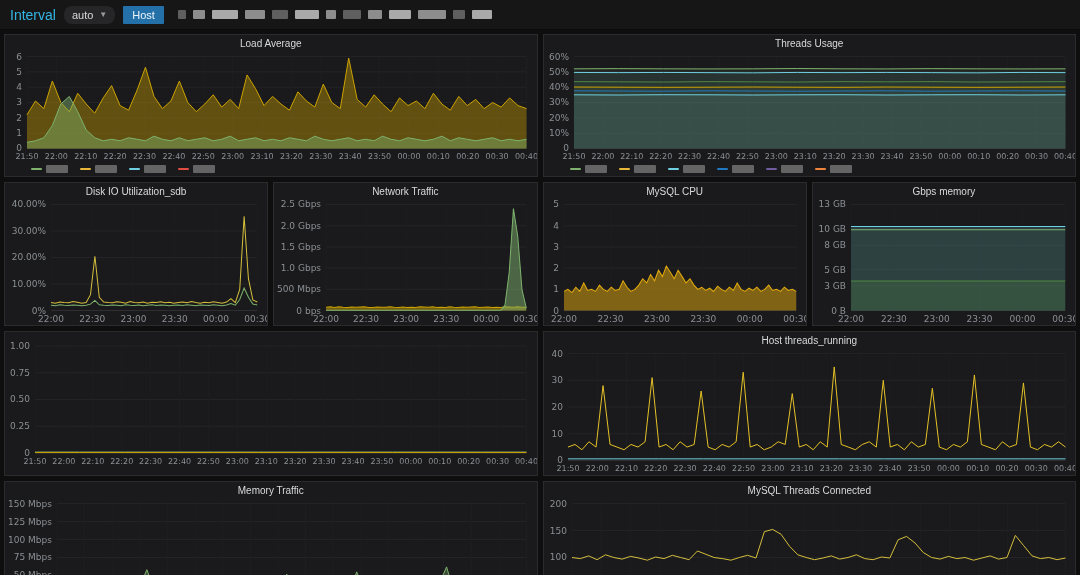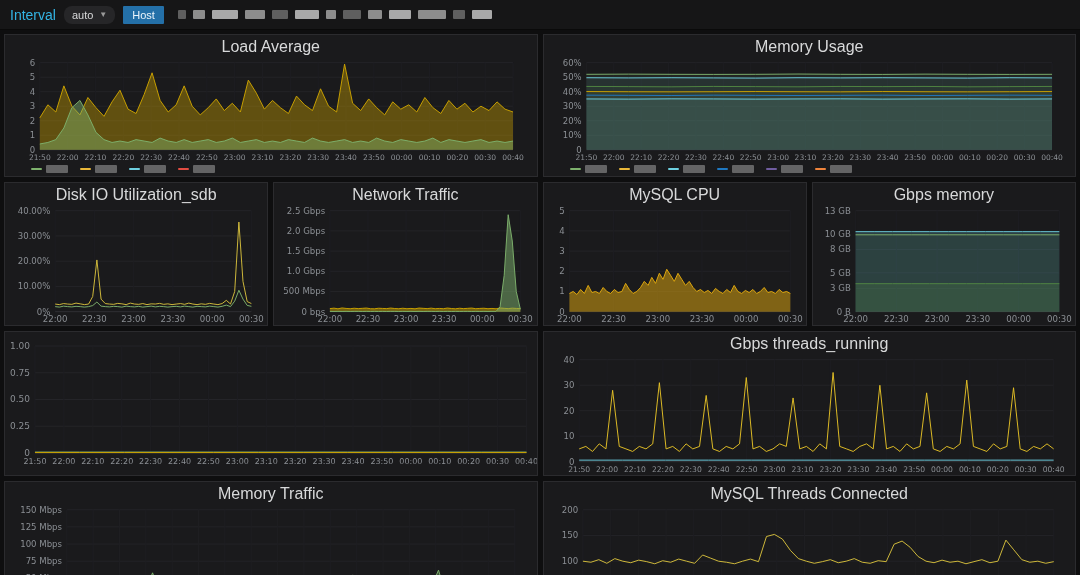--- a/index.html
+++ b/index.html
@@ -17,21 +17,21 @@
   .redacted{display:flex;align-items:center;gap:7px;margin-left:6px}
   .redacted i{display:inline-block;height:9px;border-radius:1px;background:#8d8d8d}
   .redacted i.d{background:#5f5f5f}
   .redacted i.l{background:#a9a9a9}
   
   .dash{display:grid;grid-template-columns:repeat(4,1fr);
     grid-template-rows:143px 144px 145px 146px;gap:5px;padding:4px}
   .panel{background:#1a1a1c;border:1px solid #2b2b2e;display:flex;
     flex-direction:column;min-height:0;min-width:0}
   .span2{grid-column:span 2}
-  .p-title{color:#d8d9da;font-size:16px;text-align:center;padding:3px 0 1px;
+  .p-title{color:#d8d9da;font-size:10px;text-align:center;padding:3px 0 1px;
     flex:0 0 auto;cursor:pointer;white-space:nowrap;overflow:hidden}
   .p-chart{flex:1 1 auto;min-height:0;position:relative}
   svg.chart{position:absolute;inset:0;width:100%;height:100%;display:block}
   svg text{font-family:"DejaVu Sans",sans-serif}
   .p-legend{flex:0 0 13px;display:flex;align-items:center;gap:12px;
     padding:0 8px 2px 26px}
   .lg-item{display:flex;align-items:center;gap:4px}
   .lg-marker{width:11px;height:2px;border-radius:1px}
   .lg-blob{width:22px;height:8px;background:#7d7d7d;opacity:.75;border-radius:1px}
 </style>
@@ -139,21 +139,21 @@
           <i class="lg-blob"></i>
         </span>
         <span class="lg-item">
           <i class="lg-marker" style="background: rgb(226, 77, 66);"></i>
           <i class="lg-blob"></i>
         </span>
       </div>
   </section>
 
   <section class="panel span2">
-    <div class="p-title">Memory Usage</div>
+    <div class="p-title">Threads Usage</div>
     <div class="p-chart">
       <svg class="chart" viewBox="0 0 532 112">
           <line x1="30" y1="98" x2="522" y2="98" stroke="#242428" stroke-width="1"></line>
           <text x="25" y="101" fill="#8b8f94" font-size="9" text-anchor="end">0</text>
           <line x1="30" y1="82.66666666666667" x2="522" y2="82.66666666666667" stroke="#242428" stroke-width="1"></line>
           <text x="25" y="85.66666666666667" fill="#8b8f94" font-size="9" text-anchor="end">10%</text>
           <line x1="30" y1="67.33333333333334" x2="522" y2="67.33333333333334" stroke="#242428" stroke-width="1"></line>
           <text x="25" y="70.33333333333334" fill="#8b8f94" font-size="9" text-anchor="end">20%</text>
           <line x1="30" y1="52" x2="522" y2="52" stroke="#242428" stroke-width="1"></line>
           <text x="25" y="55" fill="#8b8f94" font-size="9" text-anchor="end">30%</text>
@@ -436,21 +436,21 @@
           <line x1="522" y1="6" x2="522" y2="113" stroke="#1e1e22" stroke-width="1"></line>
           <text x="522" y="124" fill="#8b8f94" font-size="8" text-anchor="middle">00:40</text>
           <line x1="30" y1="113" x2="522" y2="113" stroke="#2e2e33" stroke-width="1"></line>
           <path d="M30.0 112.1L74.7 112.1L119.5 112.1L164.2 112.1L208.9 112.1L253.6 112.1L298.4 112.1L343.1 112.1L387.8 112.1L432.5 112.1L477.3 112.1L522.0 112.1" fill="none" stroke="#7eb26d" stroke-width="1"></path>
           <path d="M30.0 112.6L74.7 112.6L119.5 112.6L164.2 112.6L208.9 112.6L253.6 112.6L298.4 112.6L343.1 112.6L387.8 112.6L432.5 112.6L477.3 112.6L522.0 112.6" fill="none" stroke="#cca300" stroke-width="1"></path>
         </svg>
     </div>
   </section>
 
   <section class="panel span2">
-    <div class="p-title">Gbps threads_running</div>
+    <div class="p-title">Host threads_running</div>
     <div class="p-chart">
       <svg class="chart" viewBox="0 0 532 127">
           <line x1="24" y1="113" x2="522" y2="113" stroke="#242428" stroke-width="1"></line>
           <text x="19" y="116" fill="#8b8f94" font-size="9" text-anchor="end">0</text>
           <line x1="24" y1="86.25" x2="522" y2="86.25" stroke="#242428" stroke-width="1"></line>
           <text x="19" y="89.25" fill="#8b8f94" font-size="9" text-anchor="end">10</text>
           <line x1="24" y1="59.5" x2="522" y2="59.5" stroke="#242428" stroke-width="1"></line>
           <text x="19" y="62.5" fill="#8b8f94" font-size="9" text-anchor="end">20</text>
           <line x1="24" y1="32.75" x2="522" y2="32.75" stroke="#242428" stroke-width="1"></line>
           <text x="19" y="35.75" fill="#8b8f94" font-size="9" text-anchor="end">30</text>

